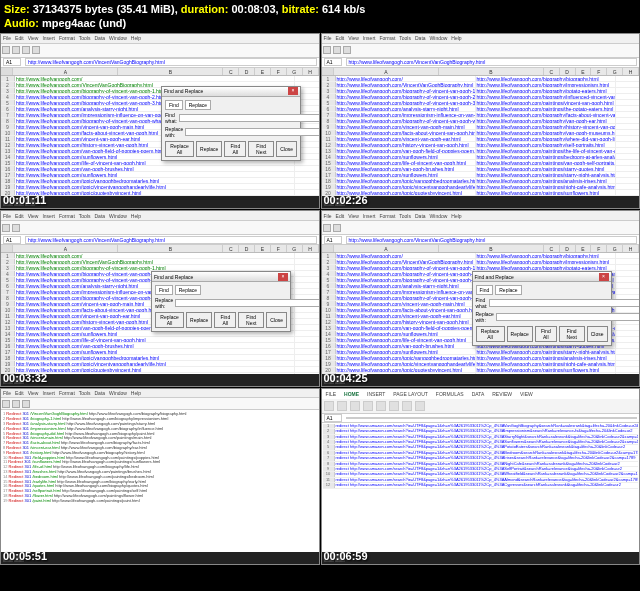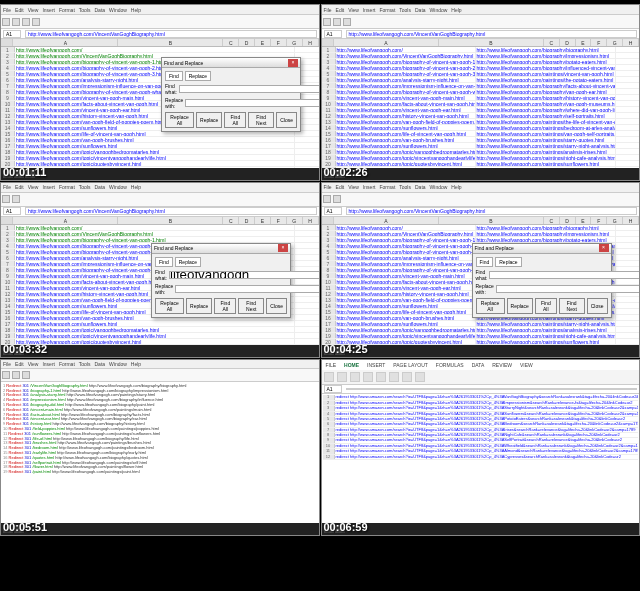--- a/index.html
+++ b/index.html
@@ -47,20 +47,22 @@
 .ric{width:10px;height:10px;background:#e0e0e0;border:1px solid #ccc}
 .wrap{background:#fff;padding:1px;height:100%;overflow:hidden;font-size:4px;line-height:1.1}
 .wrow{display:flex;border-bottom:1px solid #eee}
 .wrn{width:12px;background:#e8e8e8;text-align:center;color:#666;border-right:1px solid #ccc}
 .wtxt{flex:1;padding:0 1px;color:#00f;word-break:break-all;overflow:hidden;white-space:nowrap}
 </style>
 </head>
 <body>
 
 <div class="header">
+<div><span class="y">Size:</span> <span>37134375 bytes (35.41 MiB)</span>, <span class="y">duration:</span> <span>00:08:03</span>, <span class="y">bitrate:</span> <span>614 kb/s</span></div>
+<div><span class="y">Audio:</span> <span>mpeg4aac (und)</span></div>
 </div>
 
 <div class="grid">
 
 <div class="panel">
 <div class="ss">
 <div class="mbar" id="mb1">
           <span>File</span>
           <span>Edit</span>
           <span>View</span>
@@ -509,24 +511,20 @@
 </div>
 <div class="dlg" style="top:60px;left:150px;width:140px">
 <div class="dlg-t">
           <span>Find and Replace</span>
           <span class="dlg-x">×</span>
         </div>
 <div class="dlg-b">
 <div class="dlg-tab">
             <span>Find</span>
             <span>Replace</span>
-          </div>
-<div class="dlg-r">
-            <label>Find what:</label>
-            <input value="lifeofvangogh" style="">
           </div>
 <div class="dlg-r">
             <label>Replace with:</label>
             <input style="">
           </div>
 <div class="dlg-btns" id="db3">
             <button>Replace All</button>
             <button>Replace</button>
             <button>Find All</button>
             <button>Find Next</button>

